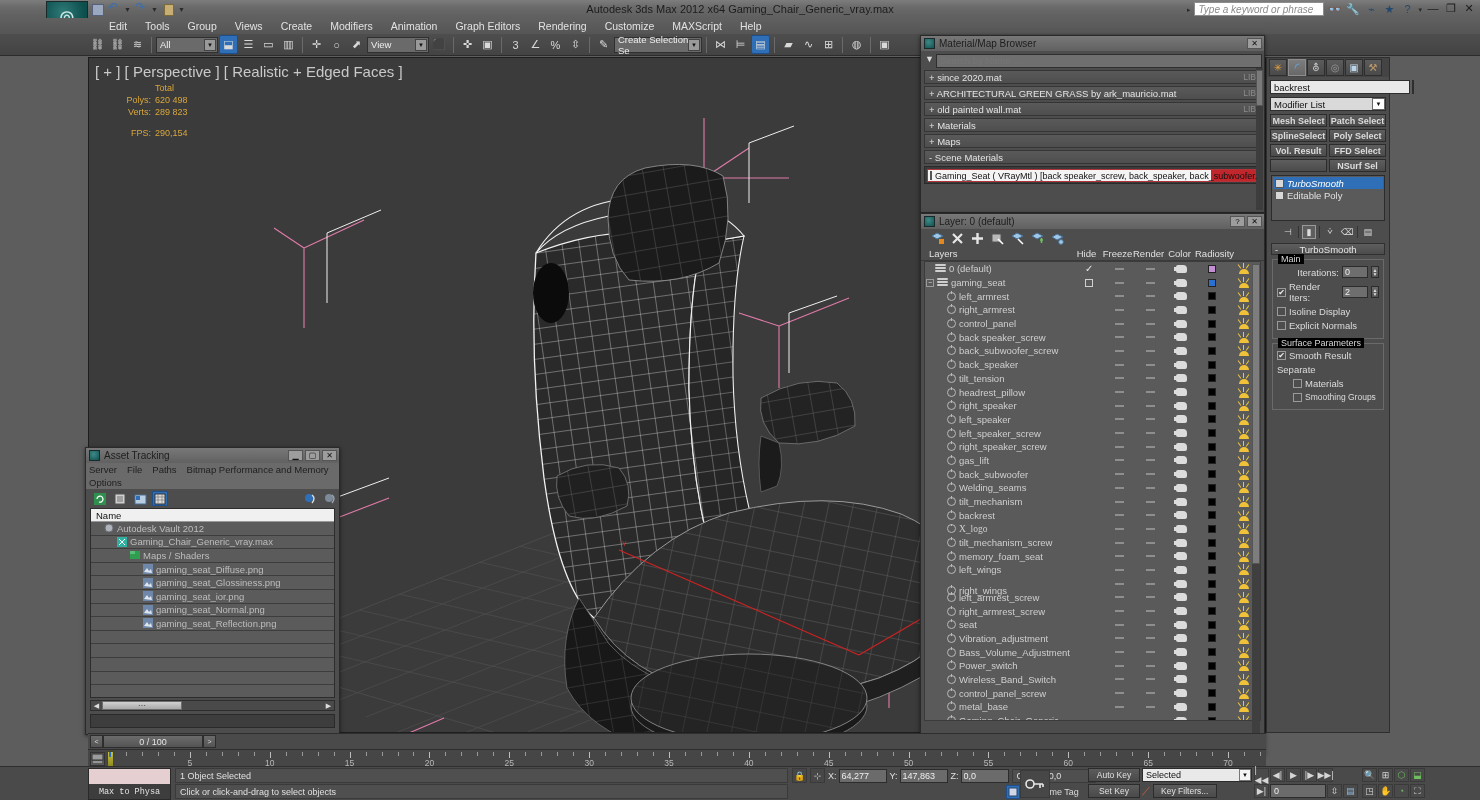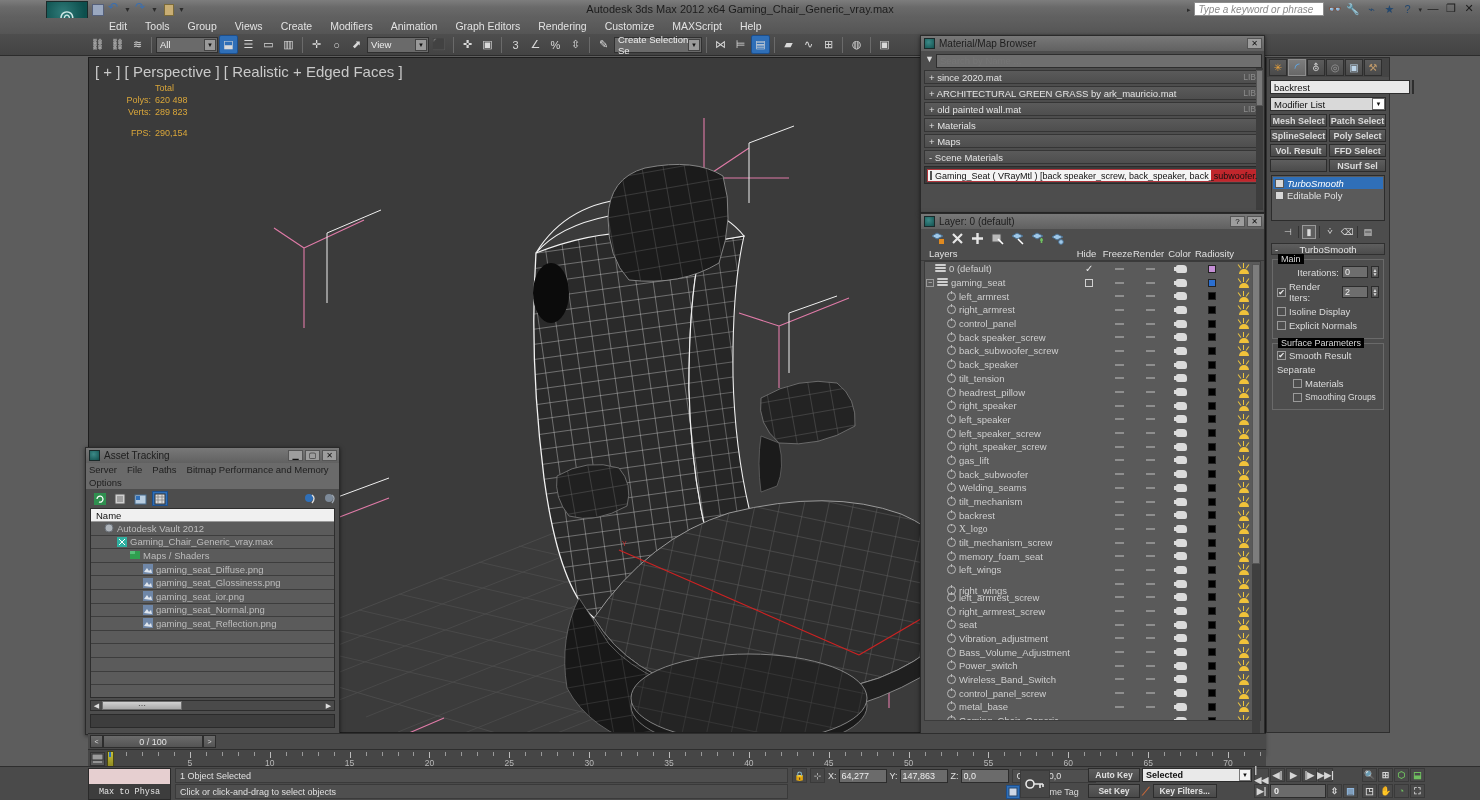--- a/index.html
+++ b/index.html
@@ -237,21 +237,21 @@
   .stxt.a{top:1px;}
   .stxt.b{top:17px;}
   .coordbar{position:absolute;left:792px;top:1px;height:32px;display:flex;align-items:flex-start;gap:3px;}
   .lockbtn{width:15px;height:15px;border:1px solid #3a3a3a;background:#474747;display:flex;align-items:center;justify-content:center;font-size:9px;color:#e0c050;}
   .xyz{display:flex;align-items:center;gap:2px;font-size:9px;color:#e0e0e0;}
   .xyz input{width:48px;height:14px;background:#6b6b6b;border:1px solid #2c2c2c;color:#eee;font-size:9px;padding:0 2px;font-family:inherit;}
   .gridbox{width:84px;height:14px;background:#4f4f4f;border:1px solid #3a3a3a;font-size:9px;color:#e0e0e0;display:flex;align-items:center;padding-left:4px;}
   .addtag{display:flex;align-items:center;gap:4px;font-size:9px;color:#dadada;}
   .addtag .ic{width:14px;height:14px;background:#2f6fb8;border:1px solid #1d4f8c;display:flex;align-items:center;justify-content:center;}
   .keybar{position:absolute;left:1088px;top:1px;height:32px;display:flex;gap:2px;}
-  .keycol{display:flex;flex-direction:column;gap:2px;font-weight:bold;}
+  .keycol{display:flex;flex-direction:column;gap:2px;}
   .kbtn{width:34px;height:14px;background:linear-gradient(#5c5c5c,#4a4a4a);border:1px solid #2c2c2c;font-size:8.5px;color:#e0e0e0;display:flex;align-items:center;justify-content:center;}
   .kbtn.wide{width:52px;}
   .selcombo{width:110px;height:14px;background:#e9e9e9;border:1px solid #2c2c2c;font-size:9px;color:#111;display:flex;align-items:center;padding-left:3px;position:relative;}
   .selcombo .arw{position:absolute;right:0;top:0;width:12px;height:12px;background:#f4f4f4;border:1px solid #777;display:flex;align-items:center;justify-content:center;font-size:6px;}
   .spinner2{width:56px;height:14px;background:#6b6b6b;border:1px solid #2c2c2c;color:#eee;font-size:9px;display:flex;align-items:center;padding-left:3px;}
   .nbtn{width:15px;height:14px;background:#4a4a4a;border:1px solid #3a3a3a;display:flex;align-items:center;justify-content:center;font-size:9px;color:#d6d6d6;}
   .nbtn.grn{color:#6fbf5f;}
   .nbtn.blu{color:#8fb6dd;}
 
   .vline{width:1px;height:30px;background:#343434;}

